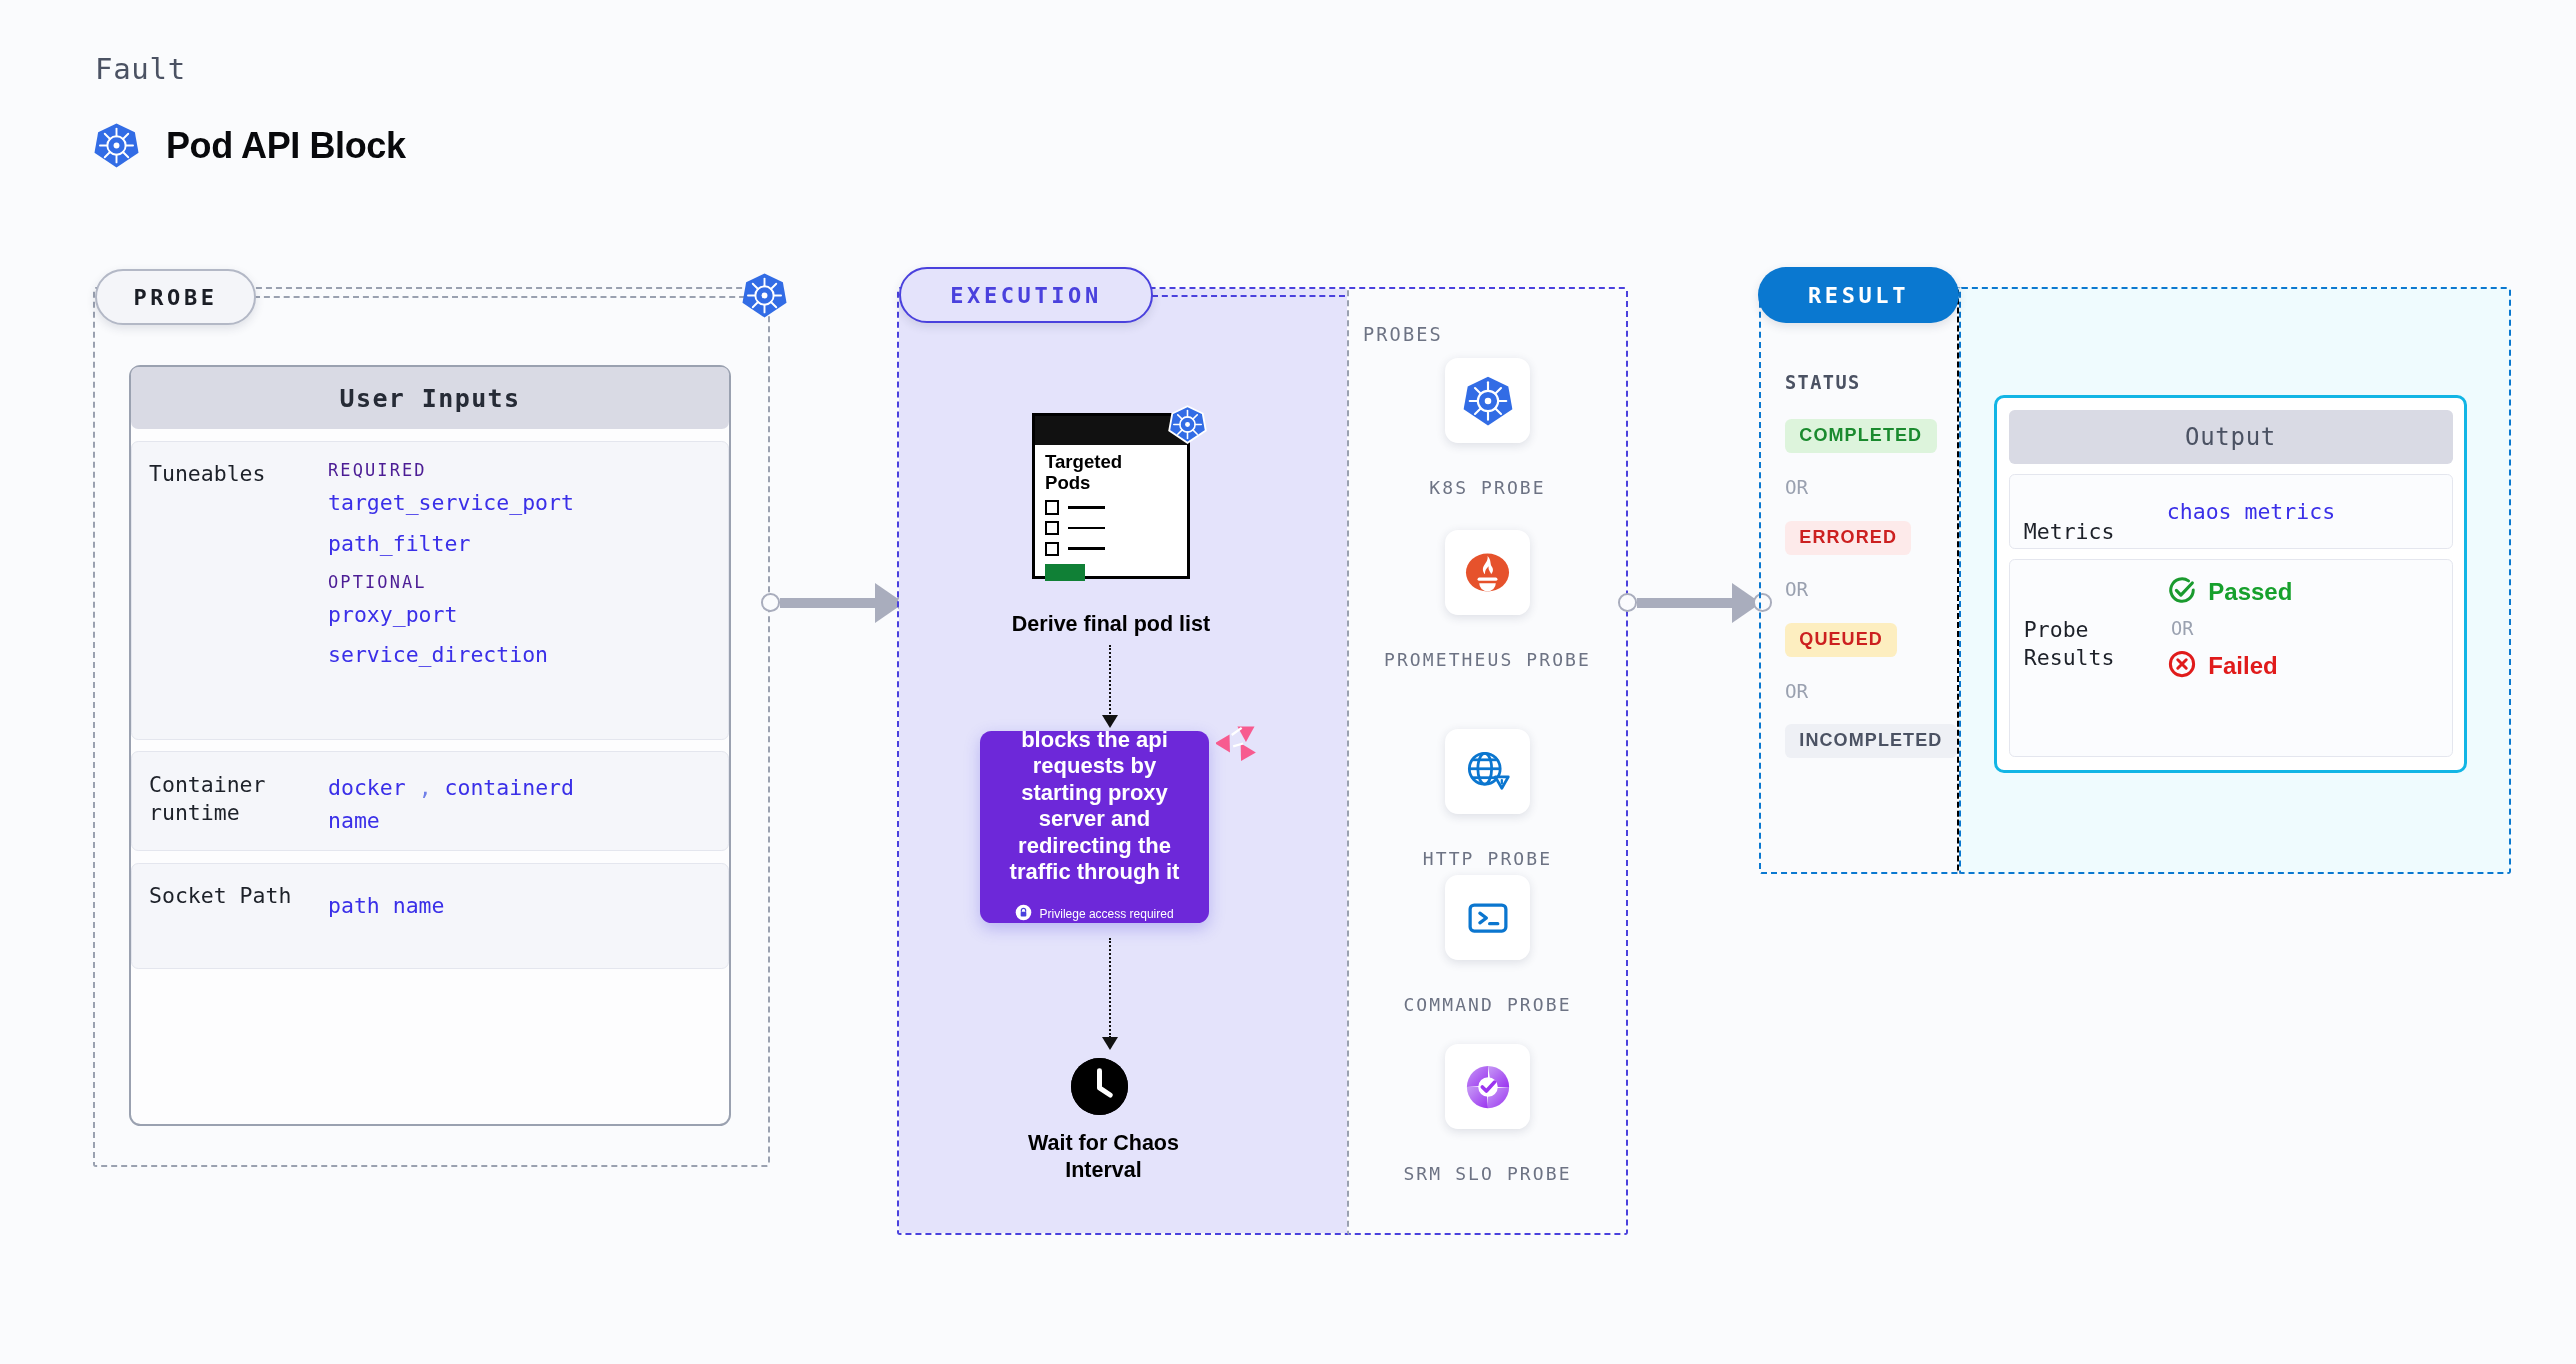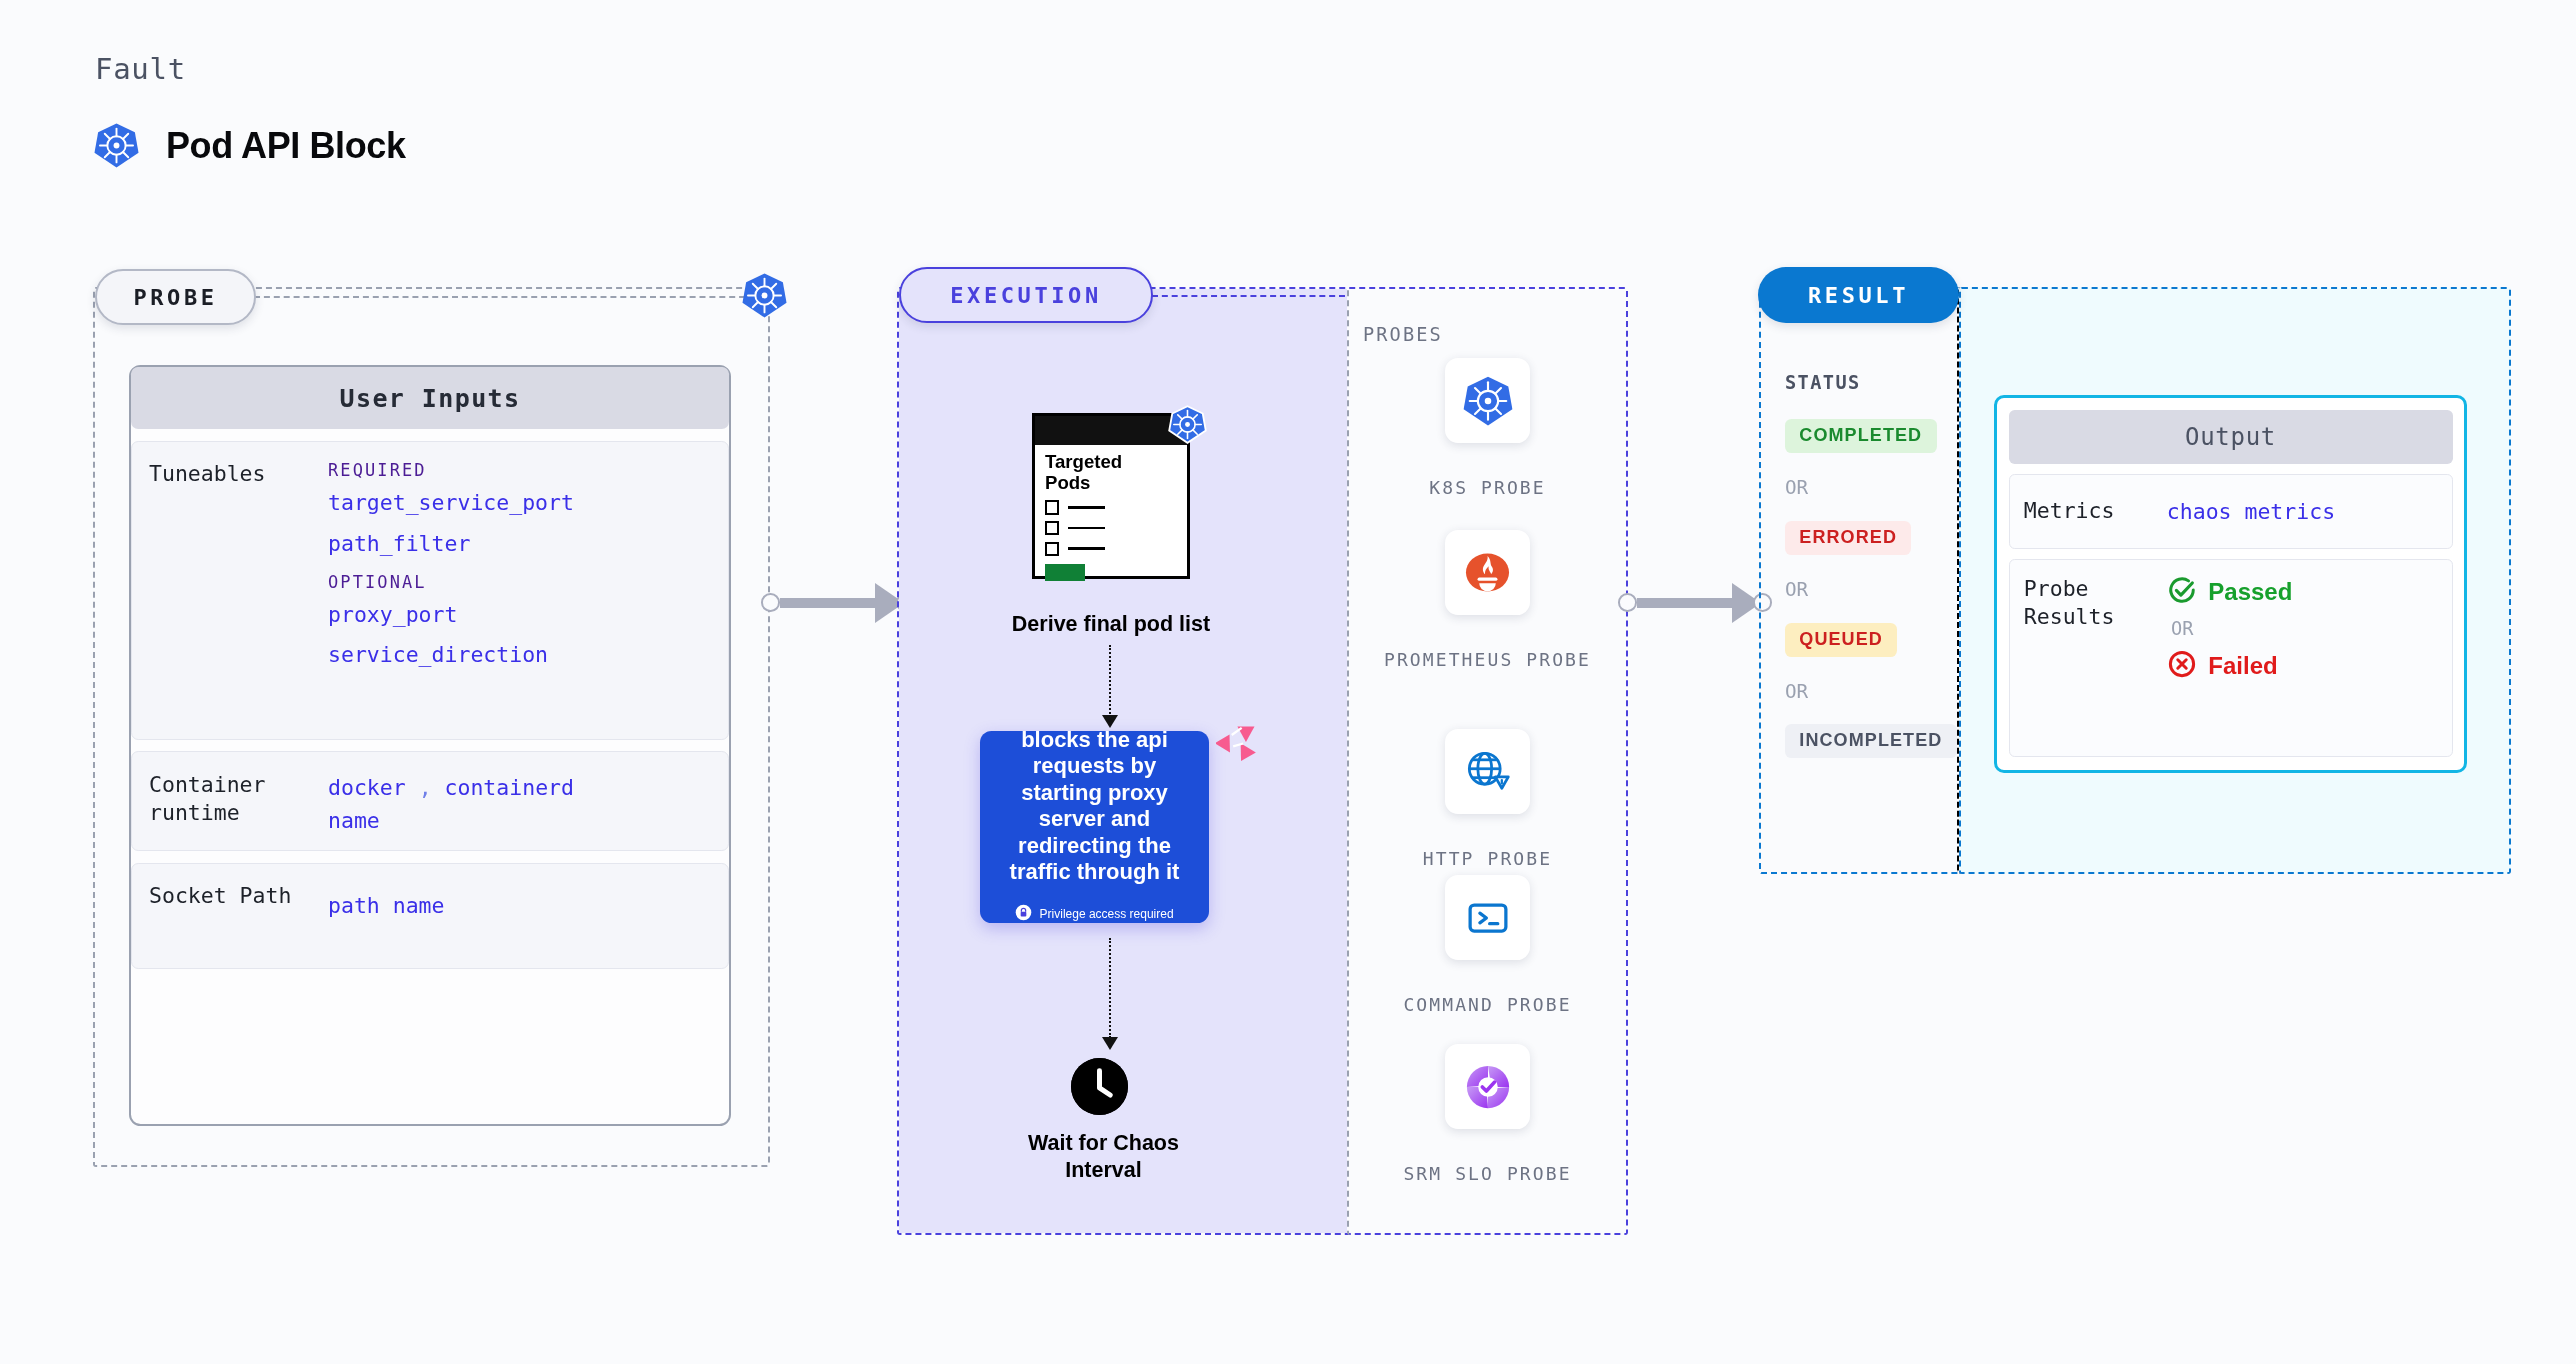--- a/index.html
+++ b/index.html
@@ -163,21 +163,21 @@
   }
   .dotted-arrow-head {
     position: absolute;
     width: 0; height: 0;
     border-left: 8.6px solid transparent;
     border-right: 8.6px solid transparent;
     border-top: 13px solid #111;
   }
   #action-card {
     position: absolute; left: 980px; top: 731px; width: 229px; height: 192px;
-    background: #1d4ed8; border-radius: 11.5px; color: #fff;
+    background: #6d28d9; border-radius: 11.5px; color: #fff;
     display: flex; flex-direction: column; align-items: center; justify-content: center;
     padding: 10px 15.8px 13px 15.8px;
     box-shadow: 0 5.7px 15.8px rgba(74,65,221,.28);
   }
   #action-card .act-text {
     font-size: 22px; font-weight: 700; line-height: 1.2; text-align: center;
   }
   #action-card .act-priv {
     margin-top: 18.6px; display: flex; align-items: center; gap: 7.2px;
     font-size: 12px; font-weight: 400;
@@ -235,21 +235,21 @@
     height: 54px; background: #d9dae4; border-radius: 5.7px;
     display: flex; align-items: center; justify-content: center;
     font-family: "DejaVu Sans Mono", monospace;
     font-size: 24px; color: #4b5263; letter-spacing: 0.7px;
   }
   .output-row {
     margin-top: 10px; background: #fbfcfe; border: 1.4px solid #e4e6ee; border-radius: 5.7px;
     display: flex; padding: 15.8px 14.3px;
     font-family: "DejaVu Sans Mono", monospace;
   }
-  .output-row .o-label { width: 143px; flex: none; font-size: 21.5px; color: #1d2129; line-height: 1.3; }
+  .output-row .o-label { width: 143px; flex: none; font-size: 21.5px; color: #1d2129; line-height: 1.3; margin-top: 41px; }
   .output-row .o-val { flex: 1; font-size: 21.5px; color: #3a2fe8; }
   .probe-res-line { display: flex; align-items: center; gap: 11.5px; }
   .probe-res-line .txt { font-family: "Liberation Sans", sans-serif; font-size: 24px; font-weight: 700; }
   .probe-res-or {
     font-family: "DejaVu Sans Mono", monospace; font-size: 18.6px; color: #9aa1b0;
     margin: 10px 0 10px 4.3px;
   }
 
   
   .connector { position: absolute; height: 33px; display: flex; align-items: center; }

